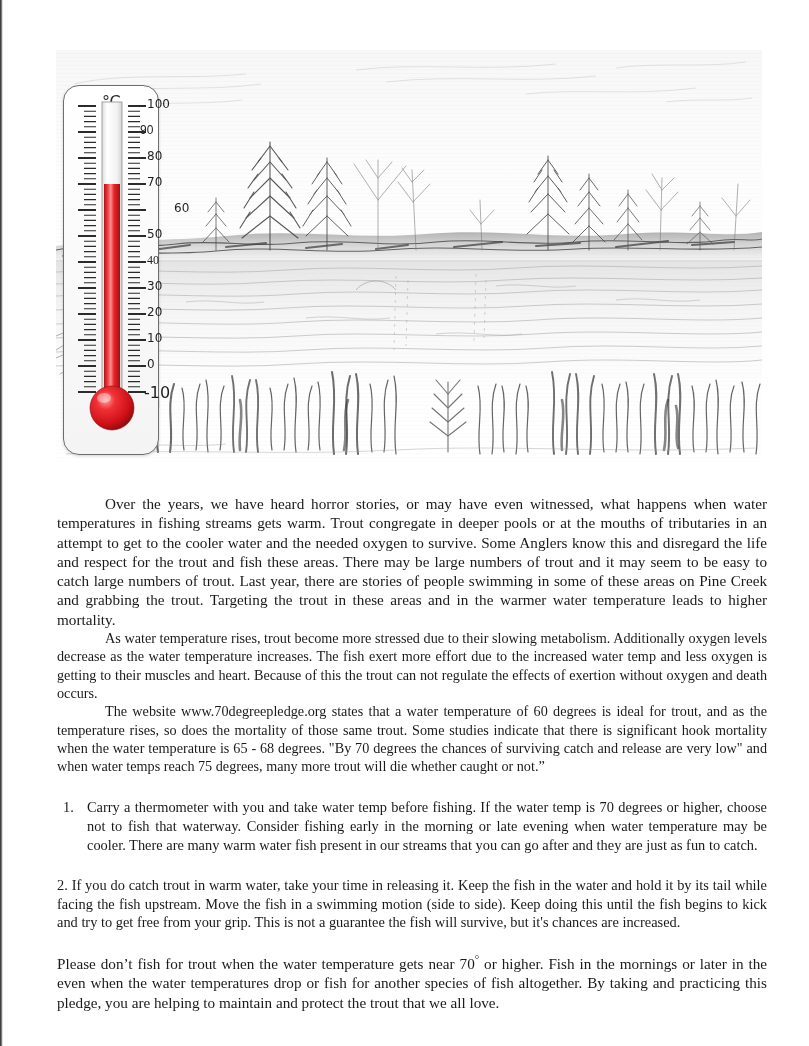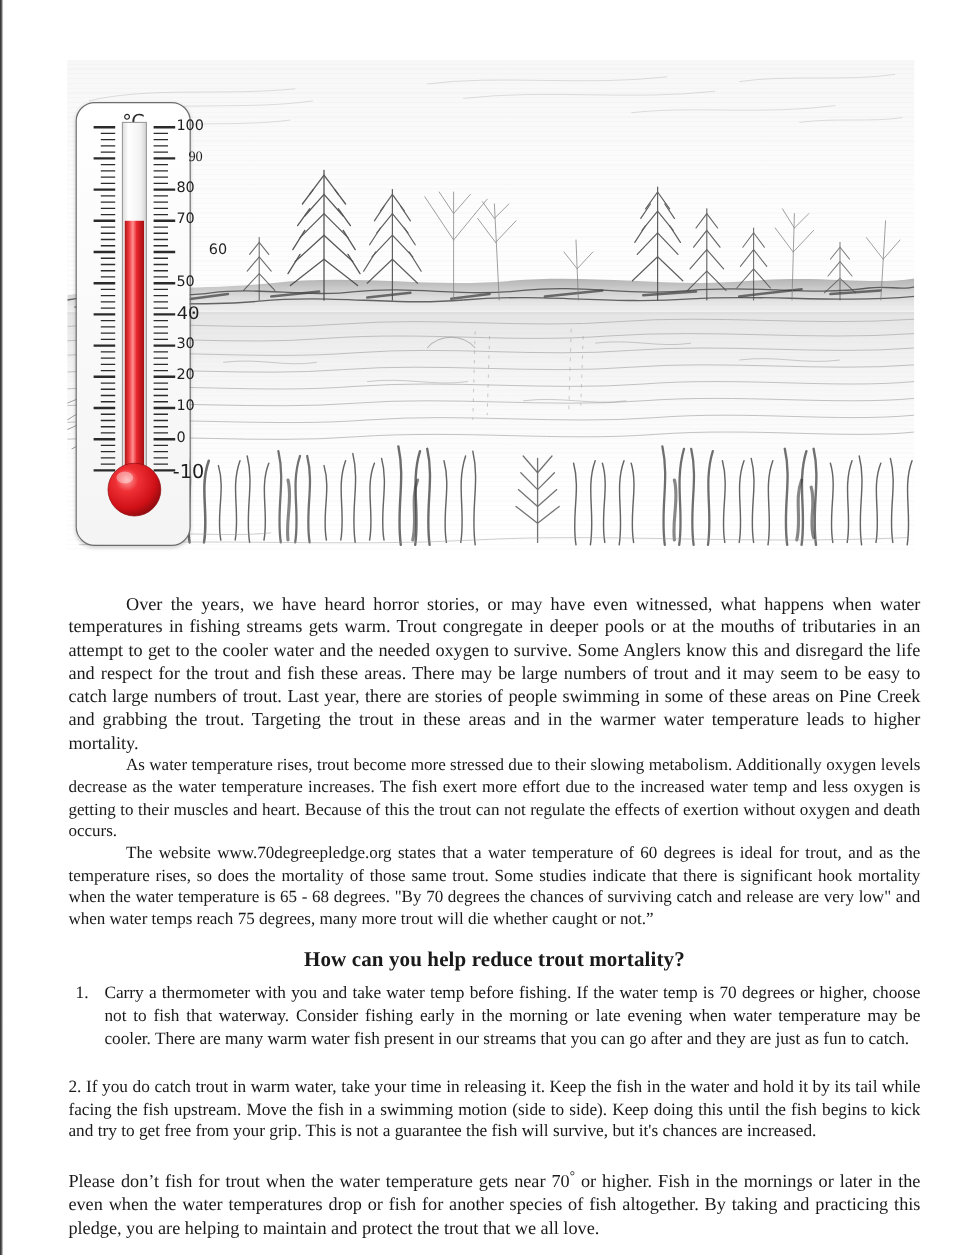--- a/index.html
+++ b/index.html
@@ -514,26 +514,26 @@
           <path d="M20 285.2 L32 285.2 M64 285.2 L76 285.2"></path>
           <path d="M20 290.4 L32 290.4 M64 290.4 L76 290.4"></path>
           <path d="M20 295.6 L32 295.6 M64 295.6 L76 295.6"></path>
           <path d="M20 300.8 L32 300.8 M64 300.8 L76 300.8"></path>
         </g>
       </g>
     </svg>
 
     <div style="position:absolute; left:0; top:0; width:96px; height:370px; pointer-events:none;">
       <span style="position:absolute; left:83px; top:11px; font-family:'DejaVu Sans',sans-serif; font-size:12px; color:#1f1f1f;">100</span>
-      <span style="position:absolute; left:93px; top:37px; font-family:Liberation Serif, serif; font-size:12px; color:#1f1f1f;">90</span>
+      <span style="position:absolute; left:76px; top:37px; font-family:Liberation Sans, sans-serif; font-size:12px; color:#1f1f1f;">90</span>
       <span style="position:absolute; left:83px; top:63px; font-family:'DejaVu Sans',sans-serif; font-size:12px; color:#1f1f1f;">80</span>
       <span style="position:absolute; left:83px; top:89px; font-family:'DejaVu Sans',sans-serif; font-size:12px; color:#1f1f1f;">70</span>
       <span style="position:absolute; left:83px; top:115px; font-family:'DejaVu Sans',sans-serif; font-size:12px; color:#1f1f1f;margin-left:27px;">60</span>
       <span style="position:absolute; left:83px; top:141px; font-family:'DejaVu Sans',sans-serif; font-size:12px; color:#1f1f1f;">50</span>
-      <span style="position:absolute; left:83px; top:167px; font-family:Liberation Mono, monospace; font-size:16px; color:#1f1f1f;">40</span>
+      <span style="position:absolute; left:83px; top:167px; font-family:Liberation Serif, serif; font-size:12px; color:#1f1f1f;">40</span>
       <span style="position:absolute; left:83px; top:193px; font-family:'DejaVu Sans',sans-serif; font-size:12px; color:#1f1f1f;">30</span>
       <span style="position:absolute; left:83px; top:219px; font-family:'DejaVu Sans',sans-serif; font-size:12px; color:#1f1f1f;">20</span>
       <span style="position:absolute; left:83px; top:245px; font-family:'DejaVu Sans',sans-serif; font-size:12px; color:#1f1f1f;">10</span>
       <span style="position:absolute; left:83px; top:271px; font-family:'DejaVu Sans',sans-serif; font-size:12px; color:#1f1f1f;">0</span>
       <span style="position:absolute; left:80px; top:297px; font-family:'DejaVu Sans',sans-serif; font-size:16px; color:#1f1f1f;">-10</span>
     </div>
   </div>
 
   <div class="doc-body">
 
@@ -541,21 +541,20 @@
     <div class="spacer-22"></div>
 
     <p class="para indent">Over the years, we have heard horror stories, or may have even witnessed, what happens when water temperatures in fishing streams gets warm.  Trout congregate in deeper pools or at the mouths of tributaries in an attempt to get to the cooler water and the needed oxygen to survive.  Some Anglers know this and disregard the life and respect for the trout and fish these areas.  There may be large numbers of trout and it may seem to be easy to catch large numbers of trout.  Last year, there are stories of people swimming in some of these areas on Pine Creek and grabbing the trout. Targeting the trout in these areas and in the warmer water temperature leads to higher mortality.</p>
 
     <p class="para small indent">As water temperature rises, trout become more stressed due to their slowing metabolism. Additionally oxygen levels decrease as the water temperature increases. The fish exert more effort due to the increased water temp and less oxygen is getting to their muscles and heart. Because of this the trout can not regulate the effects of exertion without oxygen and death occurs.</p>
 
     <p class="para small indent">The website www.70degreepledge.org states that a water temperature of 60 degrees is ideal for trout, and as the temperature rises, so does the mortality of those same trout.    Some studies indicate that there is significant hook mortality when the water temperature is 65 - 68 degrees. "By 70 degrees the chances of surviving catch and release are very low" and when water temps reach 75 degrees, many more trout will die whether caught or not.”</p>
 
     <div class="spacer-14"></div>
 
-    <h2 class="section-heading">How can you help reduce trout mortality?</h2>
 
     <div class="spacer-9"></div>
 
     <div class="numbered-item">
       <span class="num">1.</span>
       <span class="body">Carry a thermometer with you and take water temp before fishing. If the water temp is 70 degrees or higher, choose not to fish that waterway. Consider fishing early in the morning or late evening when water temperature may be cooler. There are many warm water fish present in our streams that you can go after and they are just as fun to catch.</span>
     </div>
 
     <div class="spacer-22"></div>
 

